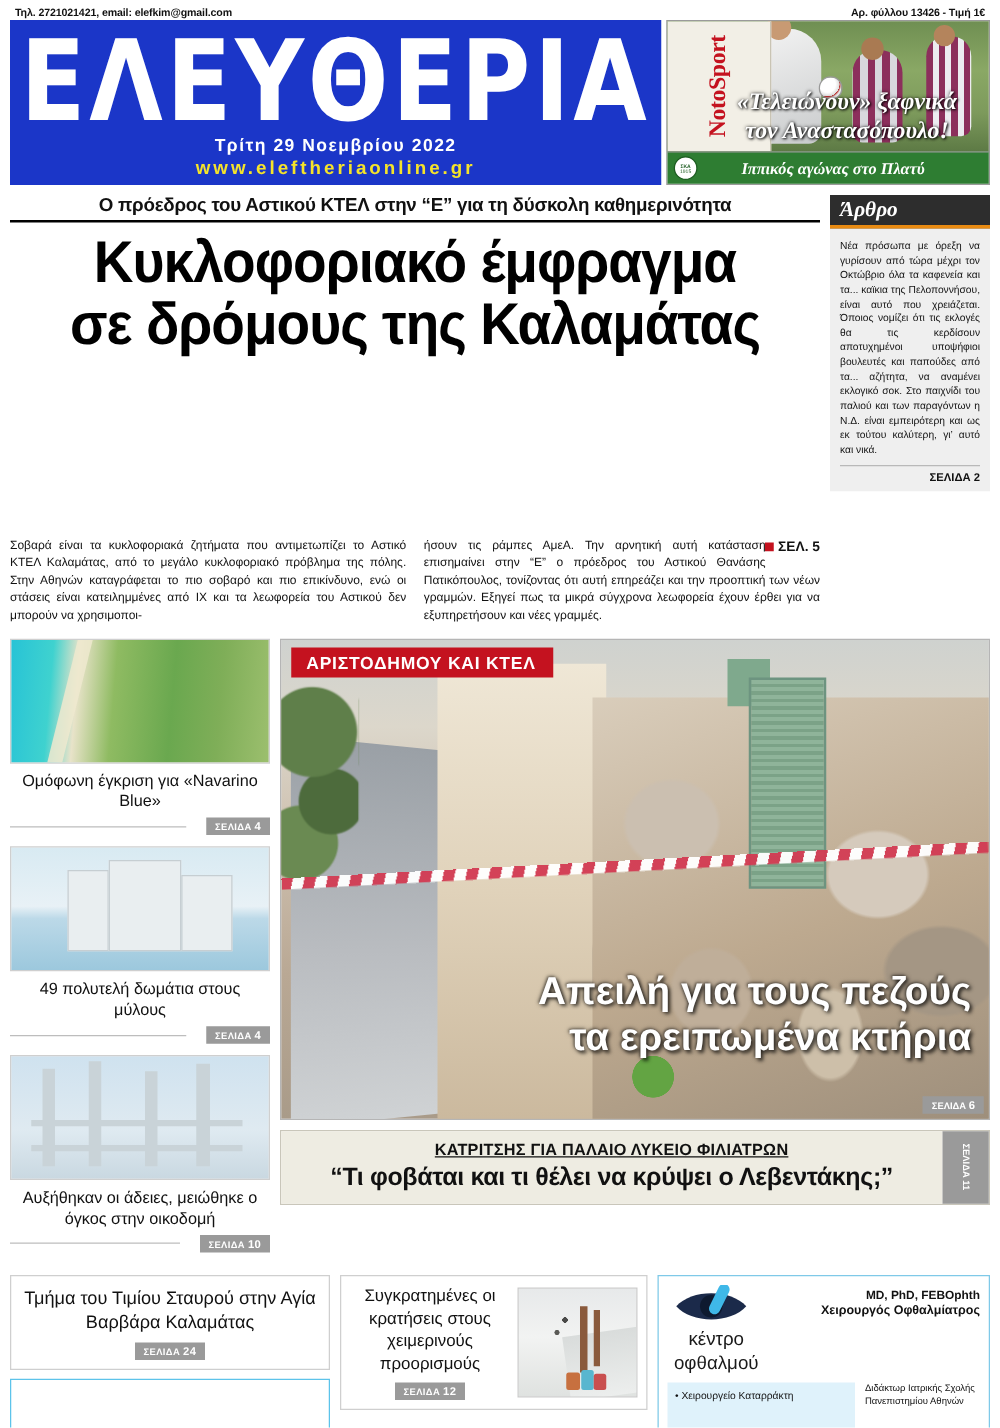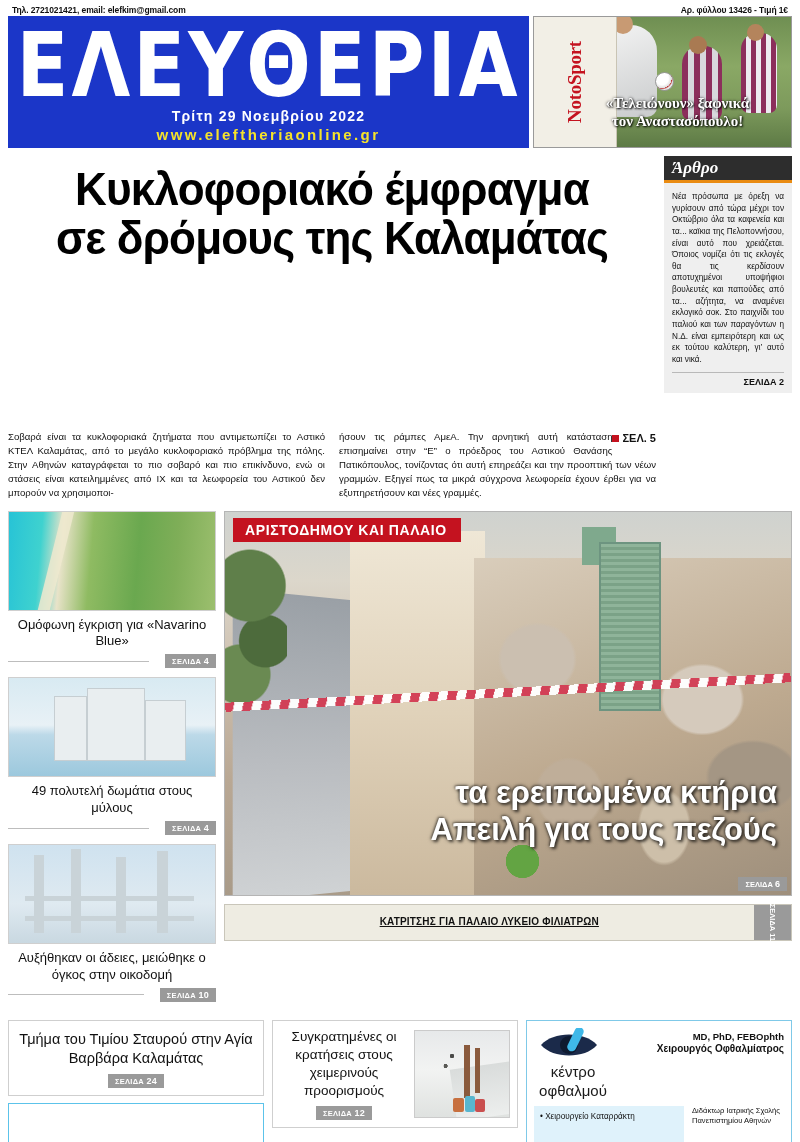--- a/index.html
+++ b/index.html
@@ -77,22 +77,22 @@
   .pf.c { left: 78%; top: 12%; width: 36px; height: 80px; background: repeating-linear-gradient(90deg,#8c2f5c 0 5px,#ecebf0 5px 10px); border-radius: 16px 16px 8px 8px; }
   .pf.c:after { content:""; position:absolute; left:6px; top:-9px; width:17px; height:17px; border-radius:50%; background:#b4845c; }
   .ball { position:absolute; left:40%; top:42%; width:19px; height:19px; border-radius:50%;
           background: radial-gradient(circle at 35% 32%, #fff 40%, #ddd 60%, #b33 61%, #e8e8e8 70%); border:1px solid #999; }
   .promo-overlay {
     position: absolute; left: 30px; right: 0; top: 46%; bottom: 0; z-index: 4;
     display: flex; flex-direction: column; justify-content: center; align-items: center;
     text-align: center; padding: 0 4px;
   }
   .promo-overlay div {
-    font-family: "Liberation Serif", serif; font-weight: bold;
-    font-size: 15px; color: #ffffff; line-height: 1.22;
+    font-family: "Liberation Serif", serif; font-style: italic; font-weight: bold;
+    font-size: 19px; color: #ffffff; line-height: 1.22;
     text-shadow: 0 0 3px rgba(0,0,0,.85), 1px 1px 2px rgba(0,0,0,.9);
   }
   .promo-bar {
     flex: 0 0 26px; background: #2e7d32; border-top: 1px solid #9a9a9a;
     display: flex; align-items: center; gap: 6px; padding-left: 5px;
   }
   .promo-seal {
     width: 19px; height: 19px; border-radius: 50%; background: #fff; border: 1.5px solid #1d5c21;
     display:flex; flex-direction:column; align-items:center; justify-content:center; line-height:1;
   }
@@ -212,21 +212,21 @@
   .mp-page {
     position: absolute; right: 4px; bottom: 4px;
     background: #9a9a9a; color: #fff; font-size: 7.5px; font-weight: bold; padding: 2px 7px;
   }
   .mp-page b { font-size: 9px; }
 
   
   .quote-band { display: flex; margin-top: 8px; border: 1px solid #c9c6ba; }
   .quote-inner { flex: 1 1 auto; background: #eeece2; padding: 6px 10px 9px 10px; text-align: center; }
   .quote-kicker {
-    font-size: 10px; font-weight: bold; letter-spacing: .2px;
+    font-size: 13px; font-weight: bold; letter-spacing: .2px;
     text-decoration: underline; display: inline-block; margin-bottom: 4px;
   }
   .quote-text { font-size: 20px; font-weight: bold; letter-spacing: -0.3px; }
   .quote-side {
     flex: 0 0 17px; background: #9a9a9a; color: #fff;
     display: flex; align-items: center; justify-content: center;
   }
   .quote-side span {
     transform: rotate(90deg); white-space: nowrap; font-size: 7.5px; font-weight: bold;
   }
@@ -307,26 +307,34 @@
           <div class="pf a"></div>
             <div class="pf b"></div>
             <div class="pf c"></div>
           <div class="ball"></div>
         </div>
         <div class="promo-overlay">
           <div>«Τελειώνουν» ξαφνικά</div>
           <div>τον Αναστασόπουλο!</div>
         </div>
       </div>
+      <div class="promo-bar">
+        <div class="promo-seal">
+          <b>ΣΚΑ</b>
+          <i>1915</i>
+        </div>
+        <span class="txt">Ιππικός αγώνας στο Πλατύ</span>
+      </div>
     </div>
   </div>
 
   <div class="body-wrap">
 
     <div class="left-main">
+      <div class="kicker">Ο πρόεδρος του Αστικού ΚΤΕΛ στην “Ε” για τη δύσκολη καθημερινότητα</div>
       <div class="headline">
         <div>Κυκλοφοριακό έμφραγμα</div>
         <div>σε δρόμους της Καλαμάτας</div>
       </div>
     </div>
 
     <div class="right-col">
       <div class="arthro-head">Άρθρο</div>
       <div class="arthro-body">
         <div class="arthro-text">Νέα πρόσωπα με όρεξη να γυρίσουν από τώρα μέχρι τον Οκτώβριο όλα τα καφενεία και τα... καϊκια της Πελοποννήσου, είναι αυτό που χρειάζεται. Όποιος νομίζει ότι τις εκλογές θα τις κερδίσουν αποτυχημένοι υποψήφιοι βουλευτές και παπούδες από τα... αζήτητα, να αναμένει εκλογικό σοκ. Στο παιχνίδι του παλιού και των παραγόντων η Ν.Δ. είναι εμπειρότερη και ως εκ τούτου καλύτερη, γι’ αυτό και νικά.</div>
@@ -392,31 +400,32 @@
       <div class="mainphoto">
         <div class="mp-street"></div>
         <div class="mp-wallL"></div>
         <div class="mp-rubble"></div>
         <div class="mp-window"></div>
         <div class="mp-door"></div>
         <div class="mp-tree"></div>
         <div class="mp-plant"></div>
         <div class="mp-tape"></div>
 
-        <div class="mp-label">ΑΡΙΣΤΟΔΗΜΟΥ ΚΑΙ ΠΑΛΑΙΟ</div>
+        <div class="mp-label">ΑΡΙΣΤΟΔΗΜΟΥ ΚΑΙ ΚΤΕΛ</div>
         <div class="mp-headline">
+          <div>Απειλή για τους πεζούς</div>
           <div>τα ερειπωμένα κτήρια</div>
-          <div>Απειλή για τους πεζούς</div>
         </div>
         <div class="mp-page"><span>ΣΕΛΙΔΑ</span> <b>6</b></div>
       </div>
 
       <div class="quote-band">
         <div class="quote-inner">
           <div class="quote-kicker">ΚΑΤΡΙΤΣΗΣ ΓΙΑ ΠΑΛΑΙΟ ΛΥΚΕΙΟ ΦΙΛΙΑΤΡΩΝ</div>
+          <div class="quote-text">“Τι φοβάται και τι θέλει να κρύψει ο Λεβεντάκης;”</div>
         </div>
         <div class="quote-side">
           <span>ΣΕΛΙΔΑ 11</span>
         </div>
       </div>
     </div>
   </div>
 
   <div class="bottom-row">
 

